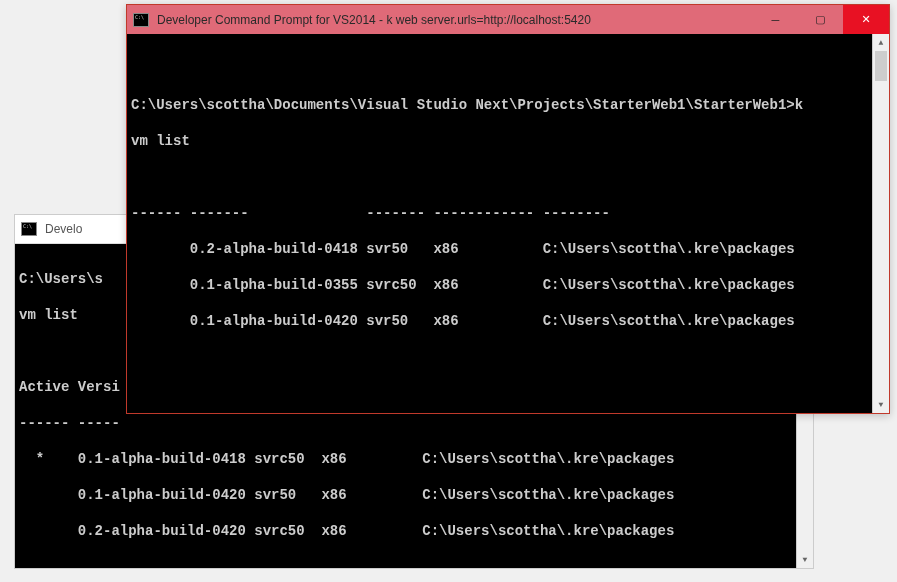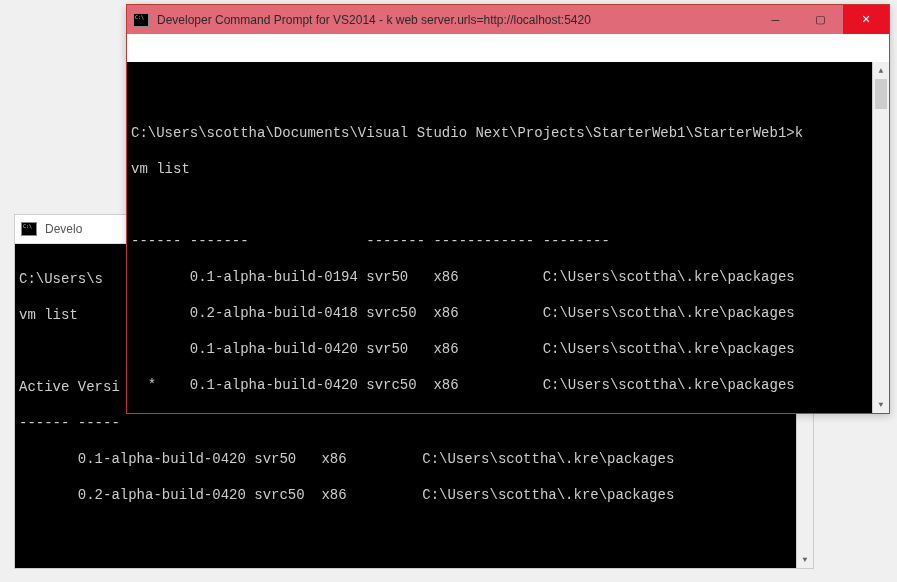--- a/index.html
+++ b/index.html
@@ -26,21 +26,20 @@
       border-color: #ccc;
     }
     .window.front {
       left: 126px;
       top: 4px;
       width: 764px;
       height: 410px;
       border: 1px solid #c0392b;
       box-shadow: 0 2px 8px rgba(0,0,0,0.2);
       z-index: 10;
-      gap: 28px;
     }
     .titlebar {
       height: 29px;
       display: flex;
       align-items: center;
       font-family: "Segoe UI", Tahoma, sans-serif;
       font-size: 12px;
       padding: 0 0 0 6px;
       background: #fff;
       border-bottom: 1px solid #ddd;
@@ -112,20 +111,21 @@
       font-size: 14px;
       line-height: 18px;
       position: relative;
       display:flex;
     }
     .terminal-content {
       padding: 8px 16px 8px 4px;
       white-space: pre;
       flex:1;
       overflow:hidden;
+      font-weight:bold;
     }
     .scrollbar {
       width: 17px;
       background: #f0f0f0;
       border-left:1px solid #ccc;
       display:flex;
       flex-direction:column;
     }
     .sb-arrow {
       height:17px;
@@ -155,20 +155,21 @@
       <div class="win-btn">✕</div>
     </div>
   </div>
   <div class="terminal">
     <div class="terminal-content">
 <span class="line">C:\Users\s</span>
 <span class="line">vm list</span>
 <span class="line"> </span>
 <span class="line">Active Versi</span>
 <span class="line">------ -----</span>
+<span class="line">  *    0.1-alpha-build-0418 svrc50  x86         C:\Users\scottha\.kre\packages</span>
 <span class="line">       0.1-alpha-build-0420 svr50   x86         C:\Users\scottha\.kre\packages</span>
 <span class="line">       0.2-alpha-build-0420 svrc50  x86         C:\Users\scottha\.kre\packages</span>
 
 
 
 
 
     </div>
     <div class="scrollbar">
       <div class="sb-arrow">▲</div>
@@ -190,24 +191,23 @@
       <div class="win-btn close-front">✕</div>
     </div>
   </div>
   <div class="terminal">
     <div class="terminal-content">
 <span class="line"> </span>
 <span class="line">C:\Users\scottha\Documents\Visual Studio Next\Projects\StarterWeb1\StarterWeb1&gt;k</span>
 <span class="line">vm list</span>
 <span class="line"> </span>
 <span class="line">------ -------              ------- ------------ --------</span>
-<span class="line">       0.1-alpha-build-0194 svr50   x86          C:\Users\scottha\.kre\packages</span>
-<span class="line">       0.2-alpha-build-0418 svrc50  x86          C:\Users\scottha\.kre\packages</span>
+<span class="line">       0.2-alpha-build-0418 svr50   x86          C:\Users\scottha\.kre\packages</span>
+<span class="line">       0.1-alpha-build-0355 svrc50  x86          C:\Users\scottha\.kre\packages</span>
 <span class="line">       0.1-alpha-build-0420 svr50   x86          C:\Users\scottha\.kre\packages</span>
-<span class="line">  *    0.1-alpha-build-0420 svrc50  x86          C:\Users\scottha\.kre\packages</span>
 
 
 
 
 
     </div>
     <div class="scrollbar">
       <div class="sb-arrow">▲</div>
       <div class="sb-track">
         <div class="sb-thumb"></div>

